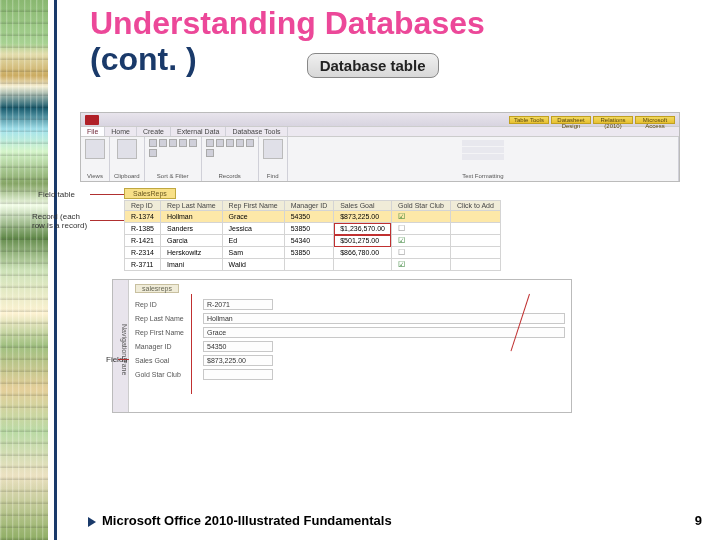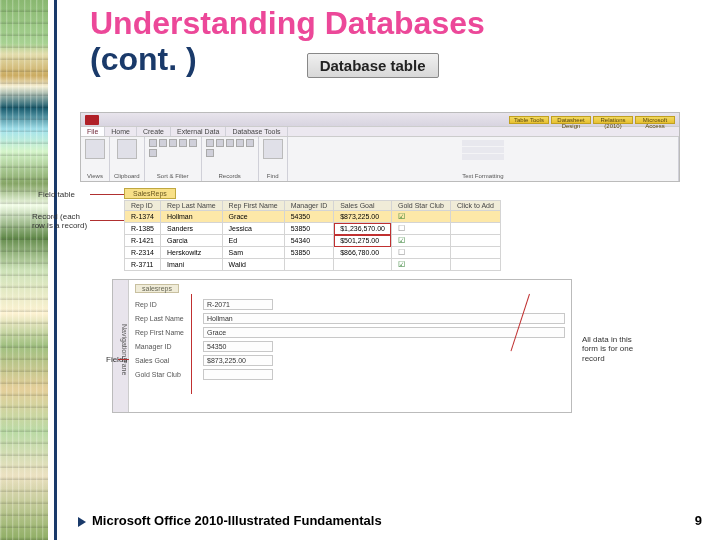--- a/index.html
+++ b/index.html
@@ -62,21 +62,21 @@
   }
   .cont {
     font-size: 32px;
     font-weight: bold;
     color: #1a3a6a;
   }
   .callout-label {
     display: inline-block;
     background: linear-gradient(180deg, #f0f0f0, #d8d8d8);
     border: 1px solid #888;
-    border-radius: 2px;
+    border-radius: 8px;
     padding: 3px 12px;
     font-size: 15px;
     font-weight: bold;
     color: #222;
   }
   .callout-1 { margin-left: 110px; }
   .callout-2-wrap { text-align: center; margin: 8px 0 6px 0; width: 520px; }
 
   
   .db-table-shot {
@@ -254,21 +254,21 @@
   .fld.short { flex: 0 0 70px; }
   .red-rule {
     position: absolute;
     width: 1px;
     background: #c03030;
   }
 
   
   .footer {
     position: absolute;
-    left: 16px;
+    left: 26px;
     bottom: 12px;
     font-size: 13px;
     font-weight: bold;
     color: #000;
   }
   .footer .tri {
     display: inline-block;
     width: 0; height: 0;
     border-top: 5px solid transparent;
     border-bottom: 5px solid transparent;
@@ -427,21 +427,20 @@
             <td><span class="chk"></span></td>
             <td></td>
           </tr>
     </tbody>
       </table>
   </div>
 
 
   <div class="db-form-shot">
     <div class="annot" style="left:-42px; top:76px;margin-left:36px;">Fields</div>
-    <div class="annot right" style="left:470px; top:56px; width:62px;">All data in this form is for one record</div>
     <div class="annot-line" style="left:6px; top:80px; width:20px;"></div>
 
     <div class="form-window">
       <div class="navpane">Navigation Pane</div>
       <div class="form-body">
         <div class="red-rule" style="left:62px; top:14px; height:100px;"></div>
         <div class="red-rule" style="left:400px; top:14px; height:60px; transform:rotate(18deg); transform-origin:top;"></div>
         <span class="form-tab">salesreps</span>
         <div class="frow">
             <label>Rep ID</label>

